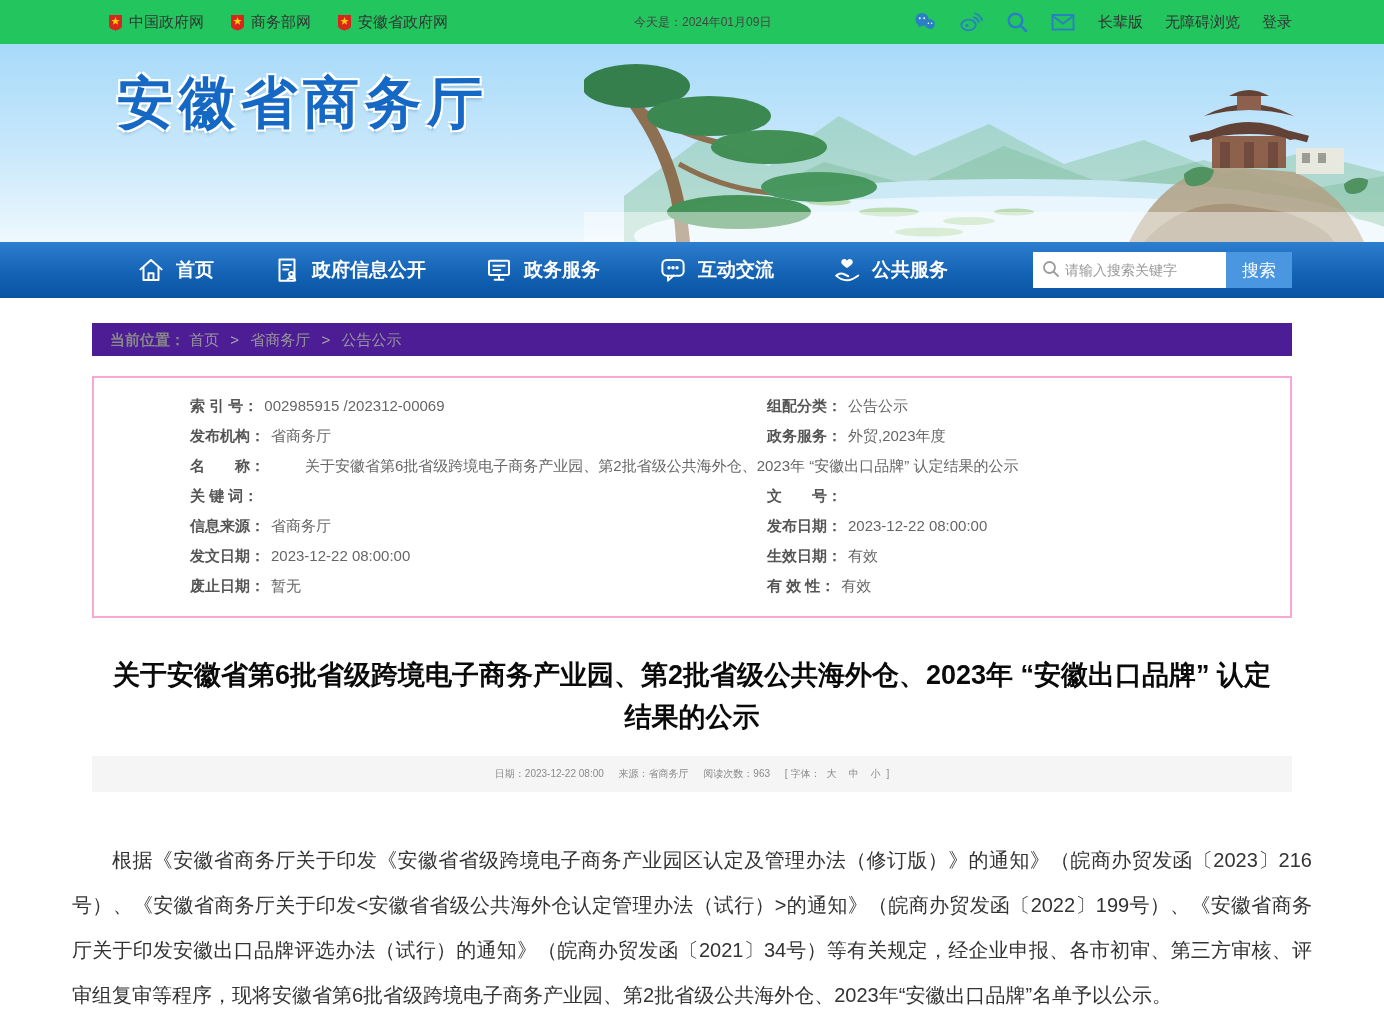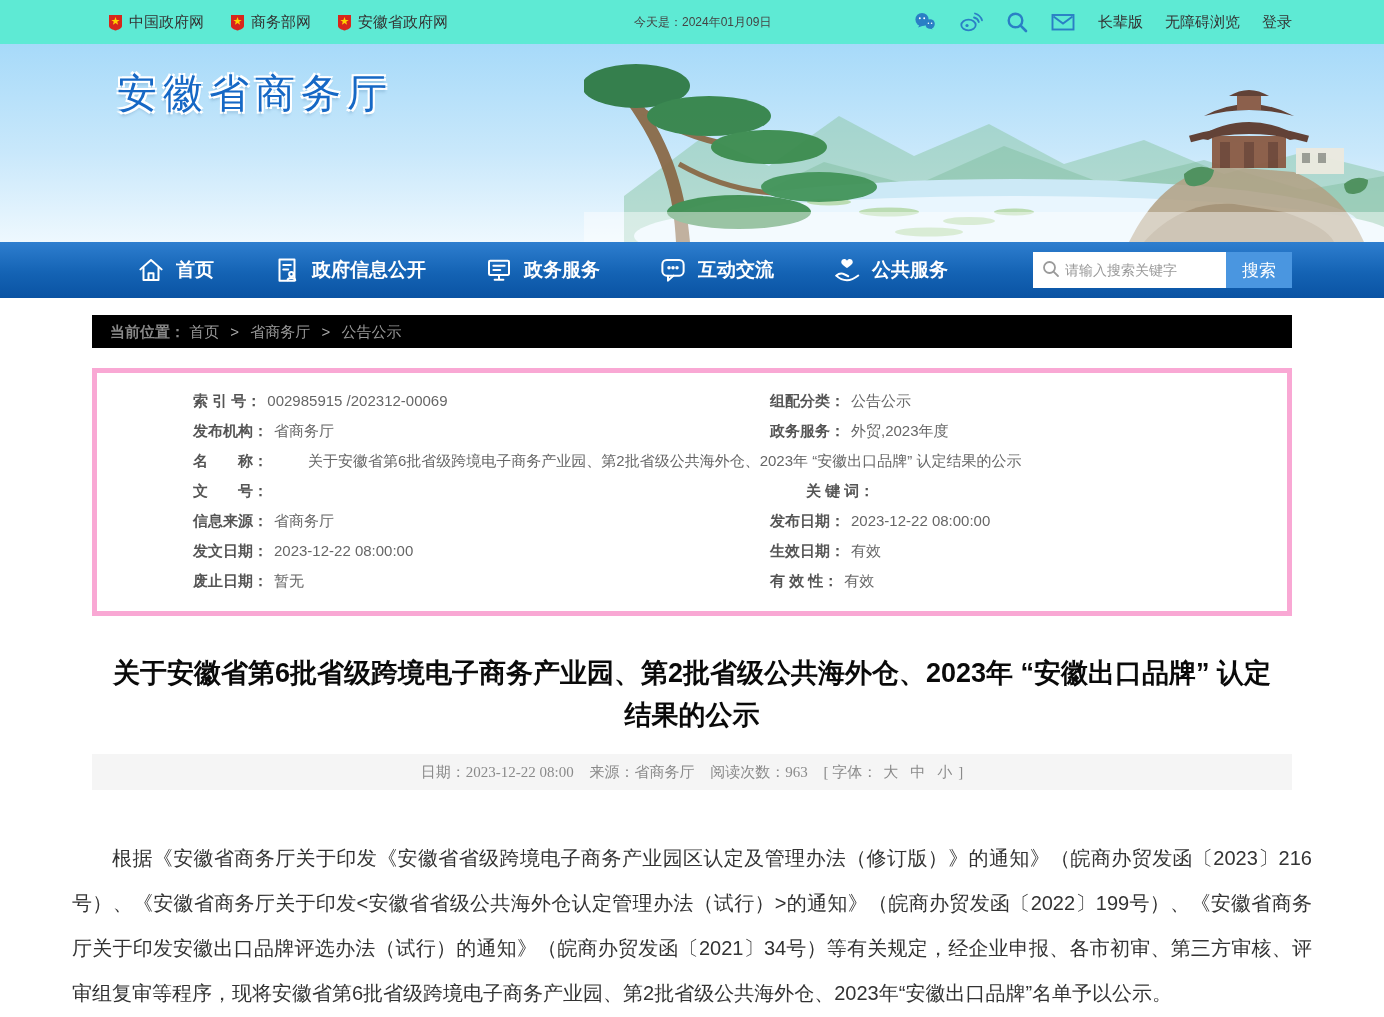--- a/index.html
+++ b/index.html
@@ -1,74 +1,74 @@
 <!DOCTYPE html>
 <html><head>
 <meta charset="utf-8">
 <style>
   * { margin:0; padding:0; box-sizing:border-box; }
   html,body { width:1384px; height:1017px; overflow:hidden; background:#fff;
     font-family:"Liberation Sans", sans-serif; }
 
   
-  .topbar { height:44px; background:#5eead4; }
+  .topbar { height:44px; background:#22c55e; }
   .topbar-inner { width:1200px; margin:0 auto; height:100%; display:flex; align-items:center; padding-left:16px; }
   .gov-link { display:flex; align-items:center; gap:6px; margin-right:26px; font-size:15px; color:#333; cursor:pointer; }
   .today { margin-left:160px; font-size:12px; color:#444; }
   .top-right { margin-left:auto; display:flex; align-items:center; gap:20px; }
   .top-icon { width:26px; height:26px; cursor:pointer; display:block; }
   .top-txt { font-size:15px; color:#333; cursor:pointer; margin-left:2px; }
 
   
   .banner { position:relative; height:198px; overflow:hidden;
     background:linear-gradient(180deg,#a7daf9 0%,#c9e8fb 55%,#eef8fe 100%); }
   .scene { position:absolute; right:0; top:0; height:198px; width:800px; }
   .logo-wrap { position:absolute; left:50%; margin-left:-575px; top:22px; }
-  .site-name { font-size:40px; font-weight:normal; color:#1668c5; letter-spacing:6px;
+  .site-name { font-size:56px; font-weight:bold; color:#1668c5; letter-spacing:6px;
     text-shadow:-2px -2px 0 #fff, 2px -2px 0 #fff, -2px 2px 0 #fff, 2px 2px 0 #fff, 0 4px 3px rgba(40,90,140,.25); }
   .site-domain { font-size:26px; color:#555; margin-top:4px; letter-spacing:1px; }
 
   
   .nav { height:56px; background:linear-gradient(180deg,#2e7ecf 0%,#1463b4 55%,#0a53a3 100%); }
   .nav-inner { width:1200px; margin:0 auto; height:100%; display:flex; align-items:center; padding-left:44px; }
   .nav-item { display:flex; align-items:center; gap:10px; color:#fff; font-size:19px; font-weight:bold;
     margin-right:58px; cursor:pointer; white-space:nowrap; }
   .nav-item svg { width:30px; height:30px; }
   .search-box { margin-left:auto; display:flex; height:36px; }
   .search-input-wrap { position:relative; }
   .search-input { width:193px; height:36px; border:none; outline:none; background:#fff;
     padding:0 8px 0 32px; font-size:14px; color:#333; }
   .search-input::placeholder { color:#999; }
   .search-glyph { position:absolute; left:8px; top:7px; width:20px; height:20px; }
   .search-btn { width:66px; height:36px; border:none; background:#4a96e0; color:#fff; font-size:17px;
     cursor:pointer; font-family:"Liberation Sans", sans-serif; }
 
   
   .content { width:1200px; margin:0 auto; }
-  .breadcrumb { margin-top:17px; height:33px; line-height:33px; background:#000000;
+  .breadcrumb { margin-top:25px; height:33px; line-height:33px; background:#4c1d95;
     padding-left:18px; font-size:15px; color:#999; }
   .crumb-label { font-weight:bold; color:#888; }
   .crumb-link { color:#999; cursor:pointer; }
   .crumb-sep { margin:0 7px; color:#aaa; }
 
-  .meta-box { margin-top:20px; border:5px solid #f9a8d4; background:#fff; padding:13px 0 15px; }
+  .meta-box { margin-top:20px; border:2px solid #f9a8d4; background:#fff; padding:13px 0 15px; }
   .meta-row { display:flex; min-height:30px; line-height:30px; font-size:15px; }
   .meta-cell { display:flex; align-items:flex-start; }
   .meta-cell.left  { width:577px; padding-left:96px; }
   .meta-cell.right { flex:1; padding-left:96px; }
   .meta-cell.full  { width:100%; padding-left:96px;gap:34px; }
   .meta-label { font-weight:bold; color:#555; white-space:pre; flex-shrink:0; }
   .meta-value { color:#666; margin-left:6px; }
   .meta-value.multi { max-width:880px; line-height:24px; padding-top:3px; }
 
   .article-title { width:1180px; margin:36px auto 0; text-align:center; font-size:27px;
     font-weight:bold; color:#0a0a0a; line-height:42px; }
 
   .info-bar { margin-top:18px; height:36px; line-height:36px; background:#f5f5f5;
-    text-align:center; font-size:15px; color:#8a8a8a;font-family:Liberation Serif, serif; }
+    text-align:center; font-size:10px; color:#8a8a8a; }
   .info-bar span { margin:0 6px; }
   .info-group { margin:0 10px; }
   .font-size-link { cursor:pointer; margin:0 3px; color:#8a8a8a; }
 
   .article-body { width:1240px; margin:46px auto 0; }
   .article-body p { font-size:20px; line-height:45px; color:#333; text-align:justify; text-indent:2em; }
 </style>
 </head>
 <body>
 
@@ -269,26 +269,26 @@
         <span class="meta-value">外贸,2023年度</span>
       </div>
     </div>
     <div class="meta-row">
       <div class="meta-cell full">
         <span class="meta-label">名　　称：</span>
         <span class="meta-value multi">关于安徽省第6批省级跨境电子商务产业园、第2批省级公共海外仓、2023年 “安徽出口品牌” 认定结果的公示</span>
       </div>
     </div>
     <div class="meta-row">
+      <div class="meta-cell left">
+        <span class="meta-label">关 键 词：</span>
+        <span class="meta-value"></span>
+      </div>
       <div class="meta-cell right">
         <span class="meta-label">文　　号：</span>
-        <span class="meta-value"></span>
-      </div>
-      <div class="meta-cell left">
-        <span class="meta-label">关 键 词：</span>
         <span class="meta-value"></span>
       </div>
     </div>
     <div class="meta-row">
       <div class="meta-cell left">
         <span class="meta-label">信息来源：</span>
         <span class="meta-value">省商务厅</span>
       </div>
       <div class="meta-cell right">
         <span class="meta-label">发布日期：</span>

